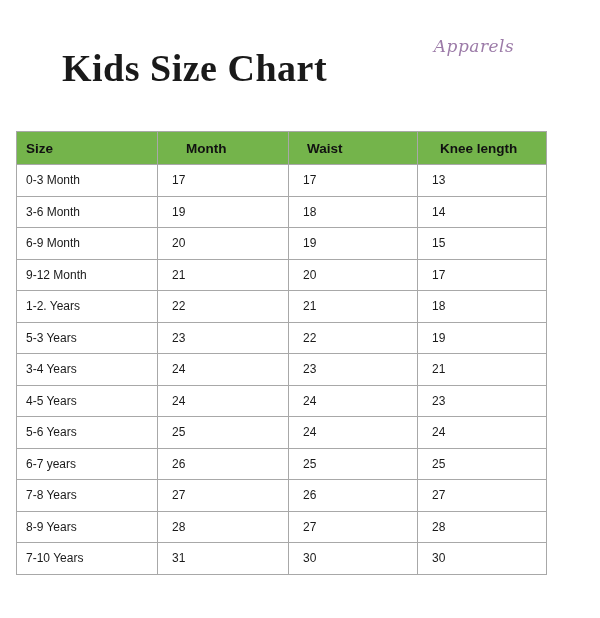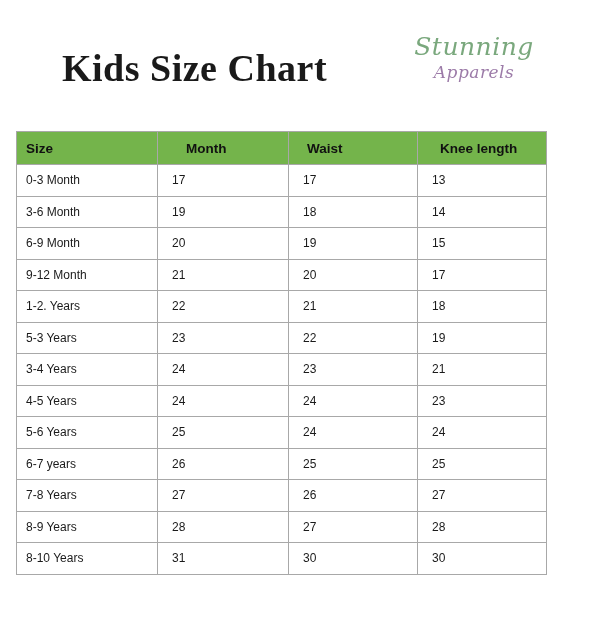--- a/index.html
+++ b/index.html
@@ -102,21 +102,20 @@
   table.size-chart tbody td.v { padding-left: 14px; }
 </style>
 </head>
 <body>
 
 <div class="page">
 
   <div class="header">
     <div class="title">Kids Size Chart</div>
     <div class="logo">
-      <div class="logo-line1">Stunning</div>
       <div class="logo-line2">Apparels</div>
     </div>
   </div>
 
   <div class="table-wrap">
     <table class="size-chart">
       <colgroup>
         <col class="c0">
           <col class="c1">
           <col class="c2">
@@ -197,21 +196,21 @@
           <td class="v">26</td>
           <td class="v">27</td>
         </tr>
         <tr>
           <td>8-9 Years</td>
           <td class="v">28</td>
           <td class="v">27</td>
           <td class="v">28</td>
         </tr>
         <tr>
-          <td>8-10 Years</td>
+          <td>7-10 Years</td>
           <td class="v">31</td>
           <td class="v">30</td>
           <td class="v">30</td>
         </tr>
       </tbody>
     </table>
   </div>
 
 </div>
 

